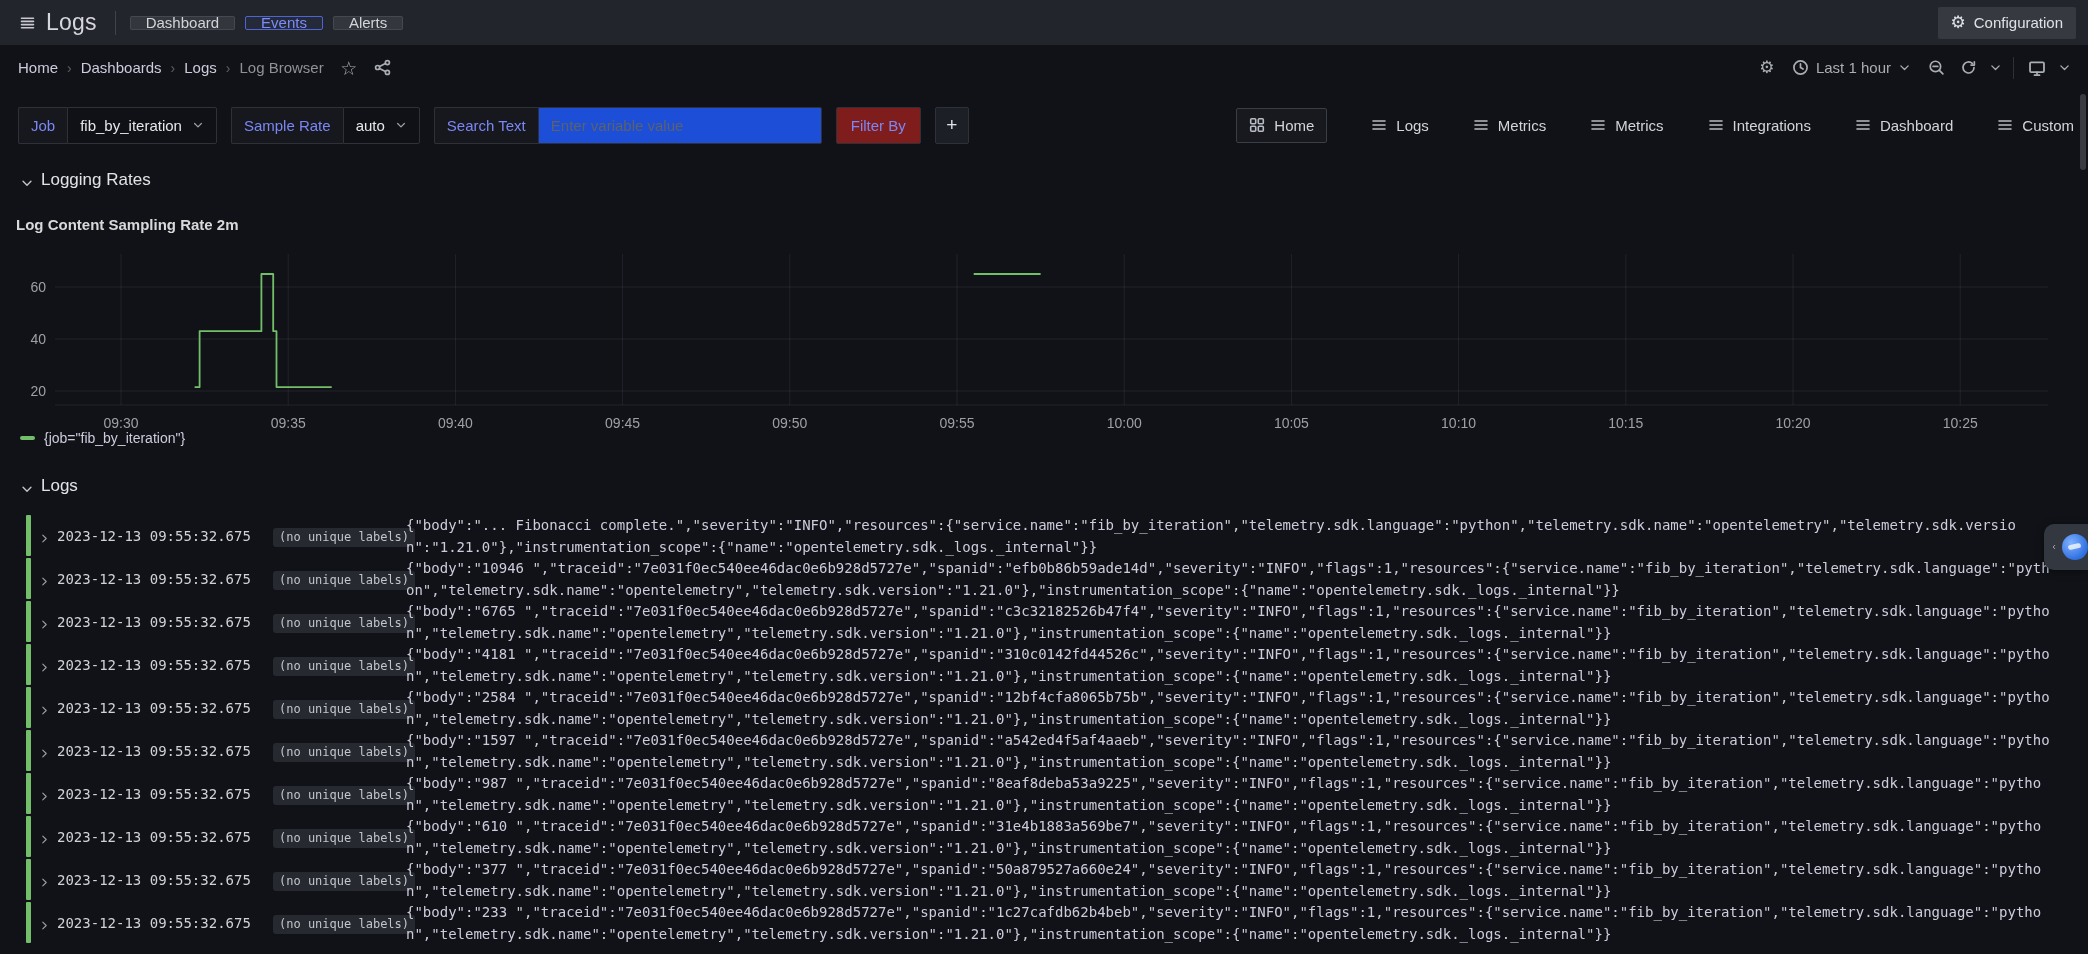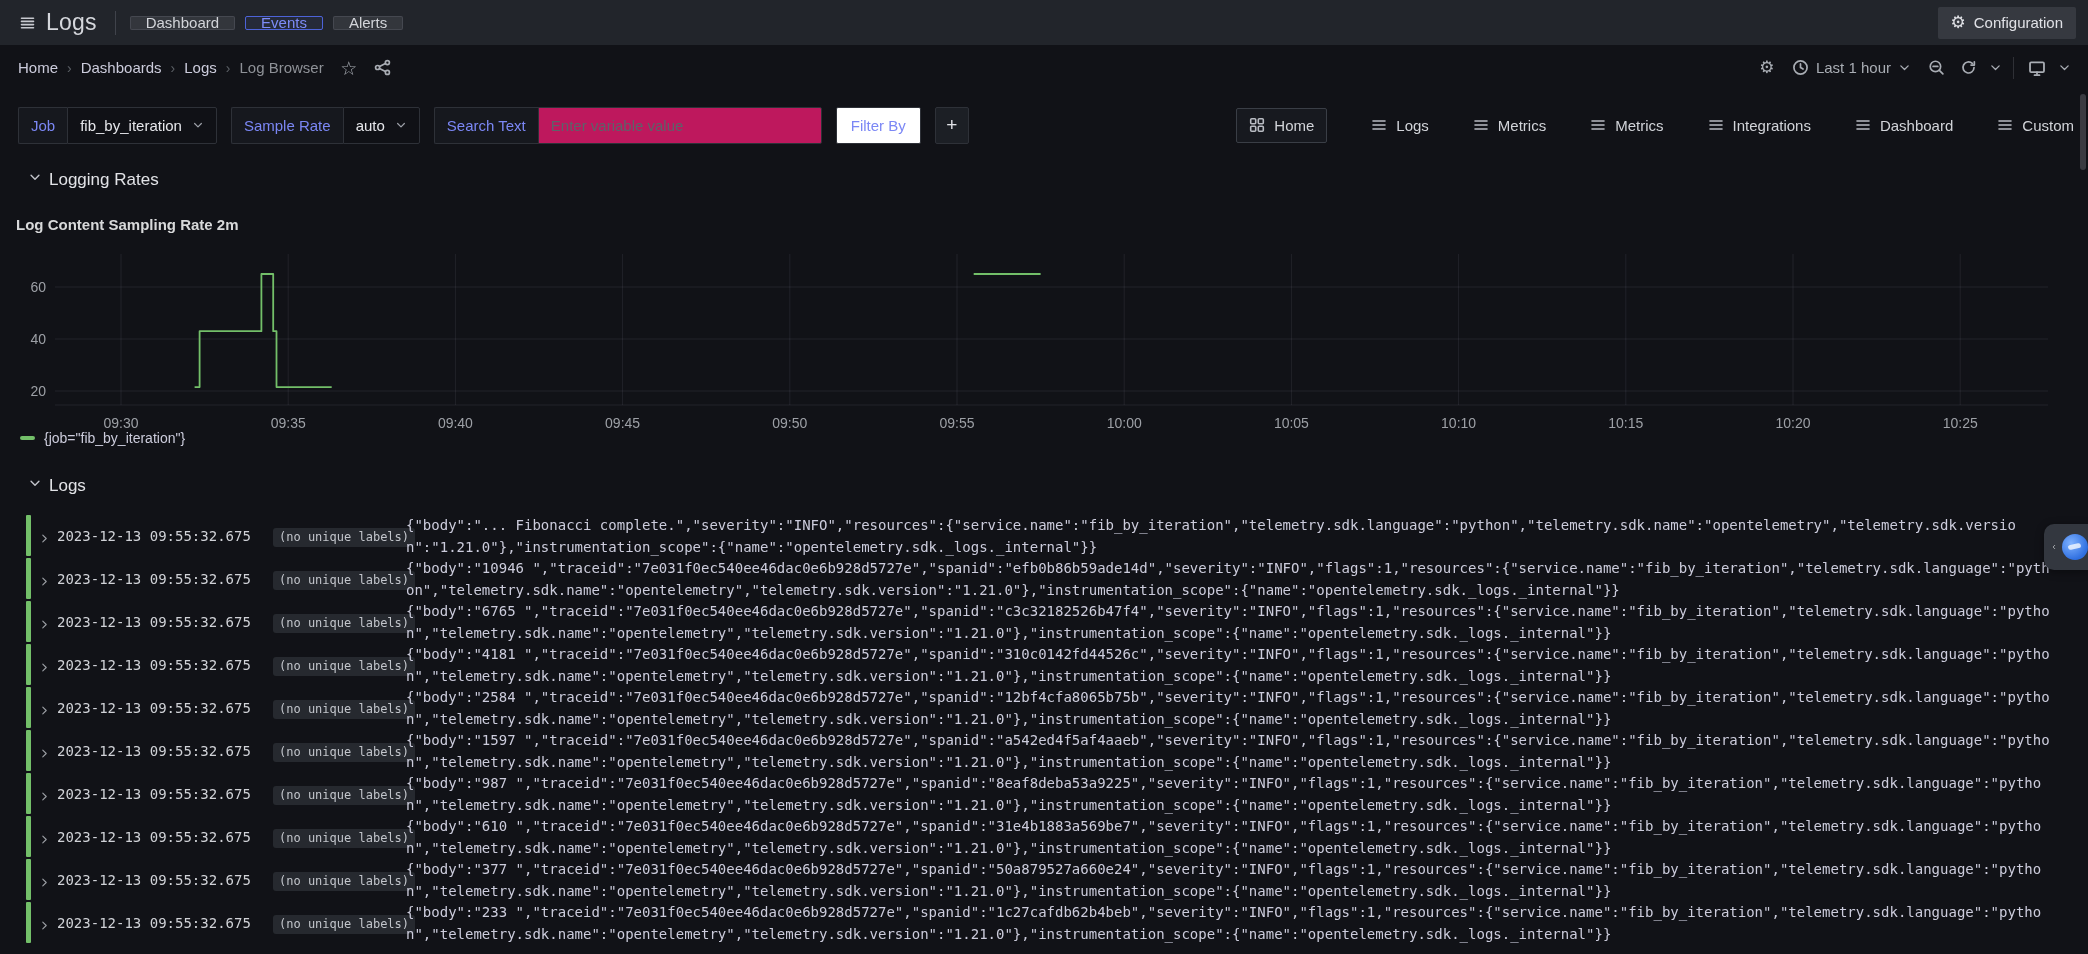--- a/index.html
+++ b/index.html
@@ -52,31 +52,31 @@
   .var-group { display:flex; align-items:stretch; height:37px; }
   .var-label {
     display:flex; align-items:center; padding:0 12px; font-size:15px; color:#7b87f5;
     background:#16181e; border:1px solid #2e3138; border-right:none; border-radius:2px 0 0 2px; white-space:nowrap;
   }
   .var-select, .var-input {
     display:flex; align-items:center; gap:10px; padding:0 12px; font-size:15px; color:#e6e7eb;
     background:#101116; border:1px solid #2e3138; border-radius:0 2px 2px 0; cursor:pointer; white-space:nowrap;
   }
   .var-select .ic { color:#9da0a8; }
-  #search-input { width:284px; background:#be185d; border:1px solid #2e3138; border-radius:0 2px 2px 0; color:#e6e7eb; font-size:15px; padding:0 12px; font-family:"Liberation Sans", sans-serif; }
+  #search-input { width:284px; background:#1d4ed8; border:1px solid #2e3138; border-radius:0 2px 2px 0; color:#e6e7eb; font-size:15px; padding:0 12px; font-family:"Liberation Sans", sans-serif; }
   #search-input::placeholder { color:#5d6269; }
-  .chip-btn { height:37px; padding:0 14px; display:flex; align-items:center; font-size:15px; color:#7b87f5; background:#ffffff; border:1px solid #2e3138; border-radius:2px; cursor:pointer; }
+  .chip-btn { height:37px; padding:0 14px; display:flex; align-items:center; font-size:15px; color:#7b87f5; background:#7f1d1d; border:1px solid #2e3138; border-radius:2px; cursor:pointer; }
   #add-var-btn { height:37px; width:34px; display:flex; align-items:center; justify-content:center; font-size:19px; color:#e0e1e6; background:#1c1f25; border:1px solid #2e3138; border-radius:2px; cursor:pointer; }
   #quick-links { margin-left:auto; display:flex; align-items:center; gap:44px; }
   .qlink { display:flex; align-items:center; gap:9px; font-size:15px; color:#d2d4d9; cursor:pointer; white-space:nowrap; }
   .qlink .ic { color:#b9bcc3; }
   .qlink.boxed { border:1px solid #3a3e46; background:#17191f; border-radius:2px; padding:8px 12px; }
 
   
-  .section-header { position:absolute; left:28px; display:flex; align-items:flex-start; gap:7px; font-size:17px; font-weight:500; color:#e2e3e7; cursor:pointer; }
+  .section-header { position:absolute; left:20px; display:flex; align-items:flex-end; gap:7px; font-size:17px; font-weight:500; color:#e2e3e7; cursor:pointer; }
   .section-header .ic { color:#c3c5cb; }
   #panel-title { position:absolute; top:216px; left:16px; font-size:15px; font-weight:700; color:#d8d9da; }
 
   
   #rate-chart { position:absolute; top:248px; left:0; }
   #rate-chart .grid { stroke:rgba(204,204,220,.09); stroke-width:1; }
   #rate-chart .xtick, #rate-chart .ytick { fill:#9da0a6; font-size:14px; font-family:"Liberation Sans", sans-serif; stroke:none; }
   #rate-chart .series { fill:none; stroke-width:1.8; stroke-linejoin:round; }
   #chart-legend { position:absolute; top:430px; left:20px; display:flex; align-items:center; gap:9px; font-size:14px; color:#ccccdc; cursor:pointer; }
   #legend-swatch { width:15px; height:4px; border-radius:2px; }

